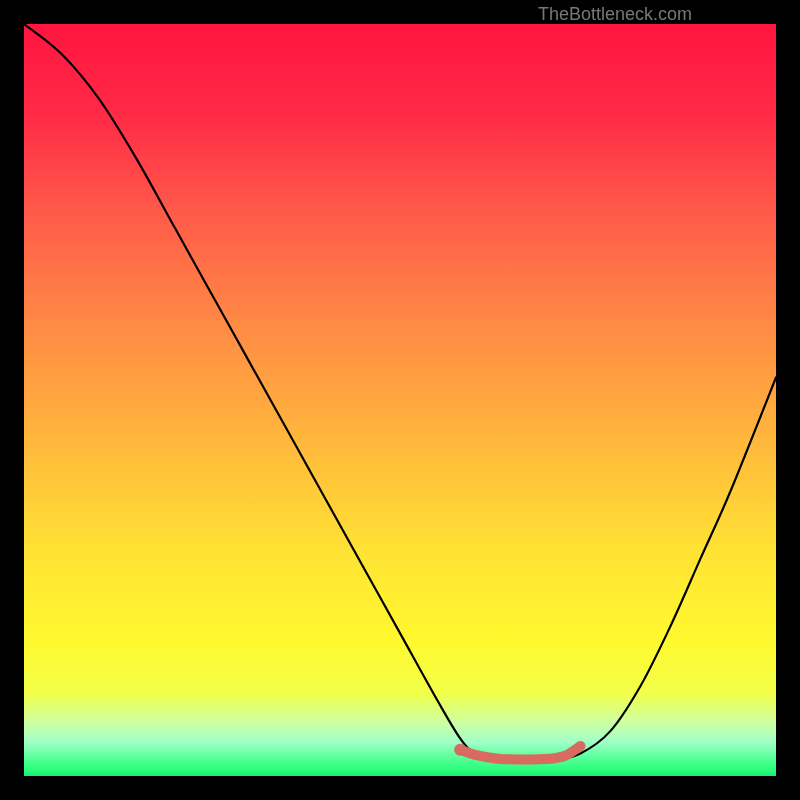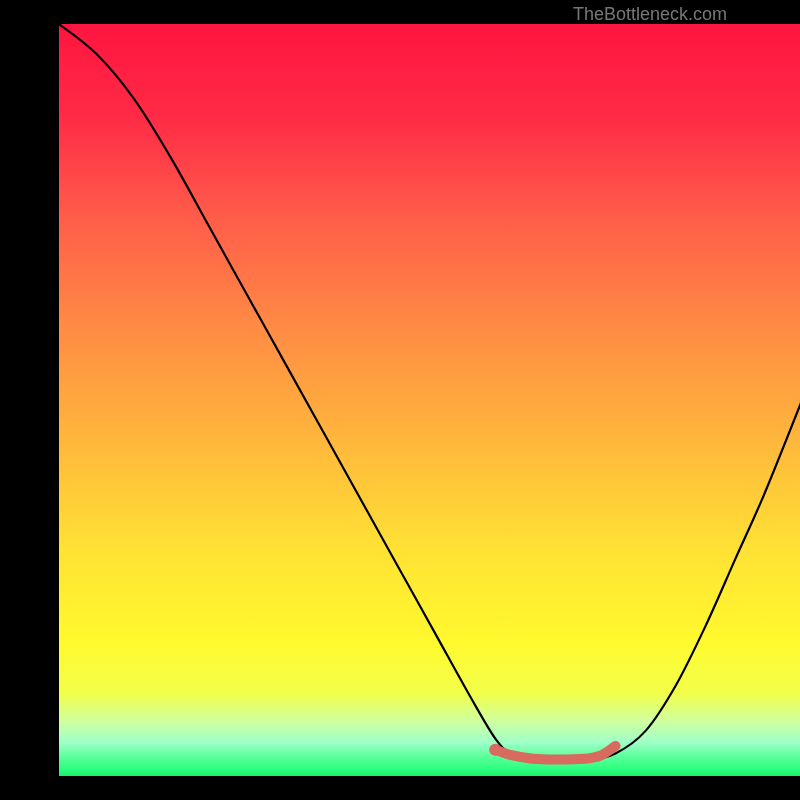--- a/index.html
+++ b/index.html
@@ -1,17 +1,17 @@
 <!DOCTYPE html>
 <html><head>
 <meta charset="utf-8">
 <style>
   * { margin: 0; padding: 0; box-sizing: border-box; }
   body { width: 800px; height: 800px; position: relative; background: #000; font-family: Arial, sans-serif; }
-  .chart-container { width: 708px; height: 800px; position: relative; margin-left: 35px; }
+  .chart-container { width: 708px; height: 800px; position: relative; }
   .watermark { position: absolute; top: 4px; right: 16px; color: #777; font-size: 18px; font-weight: 500; z-index: 10; }
   .plot-area { position: absolute; top: 24px; left: 24px; width: 752px; height: 752px; overflow: hidden; }
   .gradient-bg { position: absolute; inset: 0; }
   .curve-svg { position: absolute; inset: 0; }
   .highlight-svg { position: absolute; inset: 0; }
 </style>
 </head>
 <body>
 
 <div class="chart-container">

